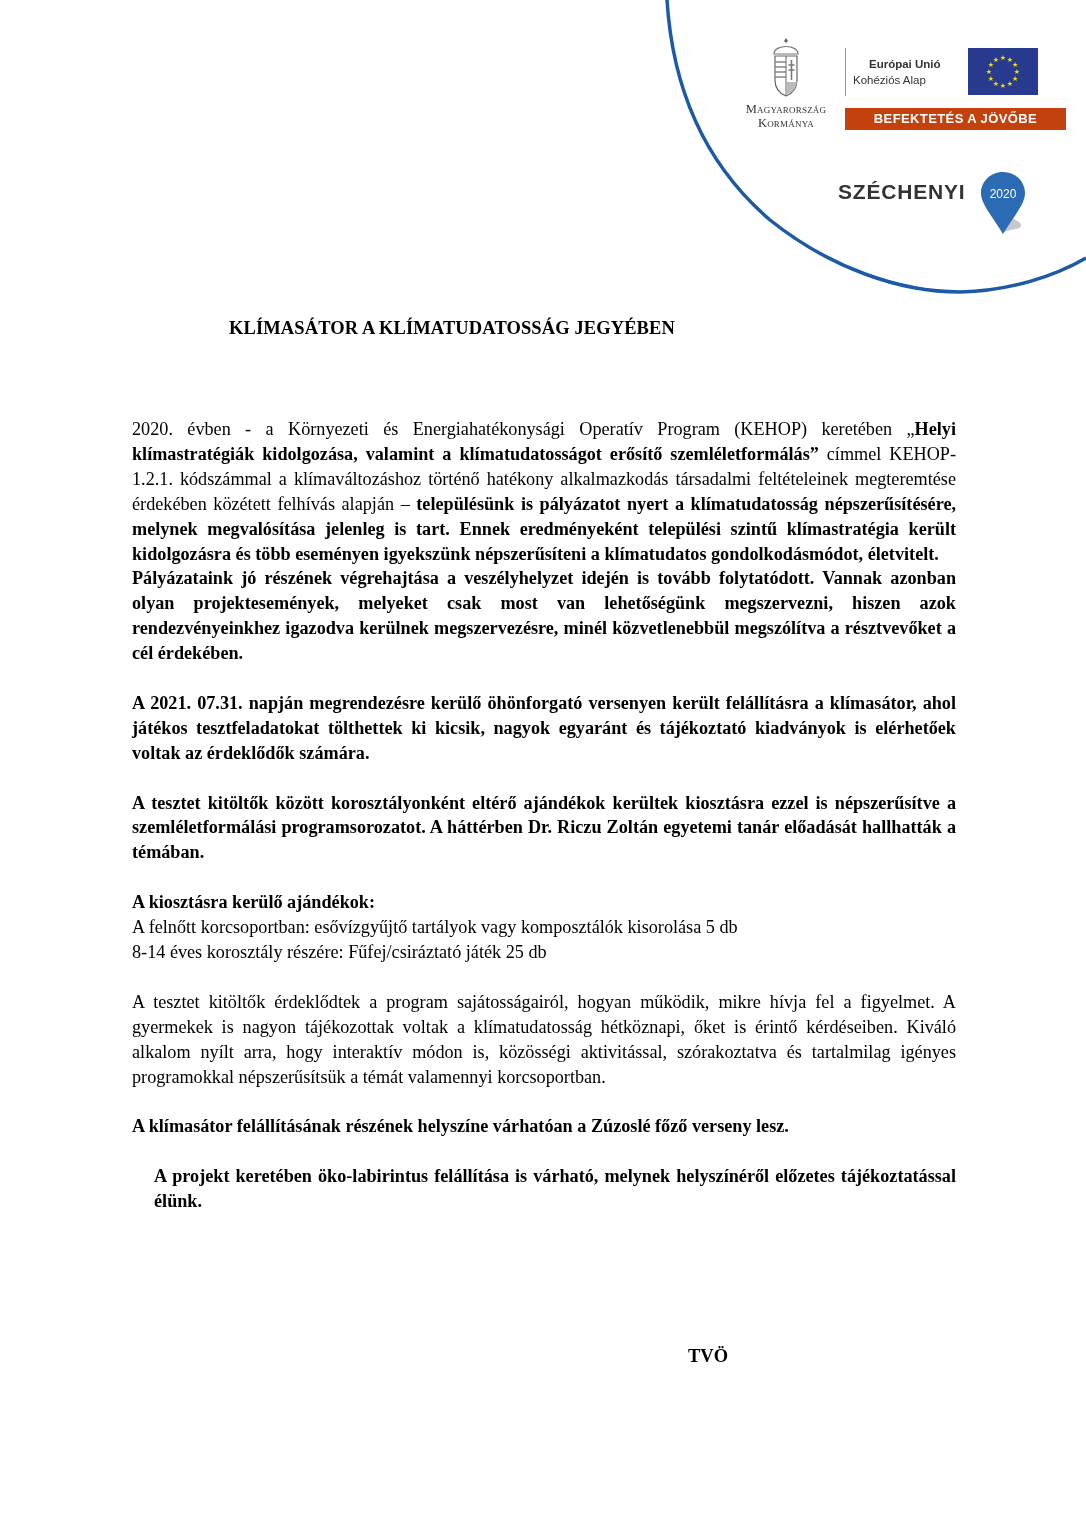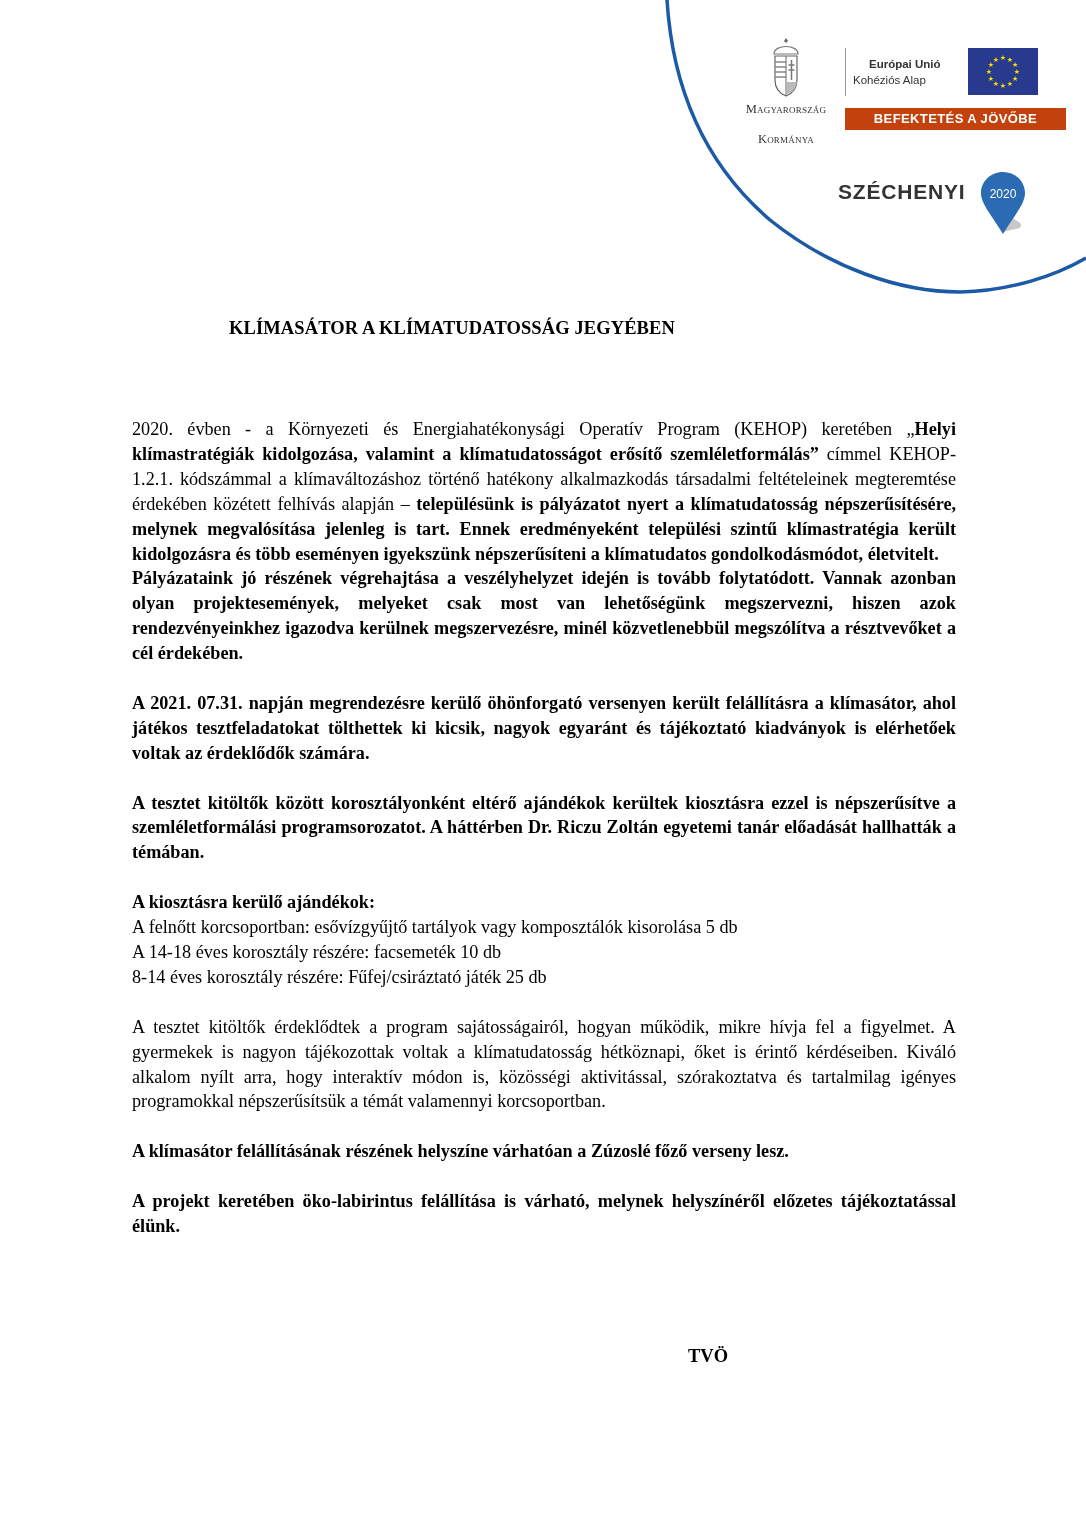--- a/index.html
+++ b/index.html
@@ -37,21 +37,21 @@
     <path d="M6,20 h22 v24 C28,54 22,58 17,60 C12,58 6,54 6,44 z" fill="#fff" stroke="#666" stroke-width="1.2"></path>
     <line x1="6" y1="26" x2="17" y2="26" stroke="#888" stroke-width="1.5"></line>
     <line x1="6" y1="31" x2="17" y2="31" stroke="#888" stroke-width="1.5"></line>
     <line x1="6" y1="36" x2="17" y2="36" stroke="#888" stroke-width="1.5"></line>
     <line x1="6" y1="41" x2="17" y2="41" stroke="#888" stroke-width="1.5"></line>
     <line x1="17" y1="20" x2="17" y2="60" stroke="#666" stroke-width="1"></line>
     <path d="M22.5,24 v20 M19.5,29 h6 M19.5,34 h6" stroke="#777" stroke-width="1.5"></path>
     <path d="M18,46 h10 C27,54 22,57 18,58 z" fill="#bbb"></path>
   </svg>
   <div class="name" style="font-variant: small-caps;">Magyarország</div>
-  <div class="name" style="font-variant: small-caps; margin-top:16px;">Kormánya</div>
+  <div class="name" style="font-variant: small-caps; margin-top:0;">Kormánya</div>
 </div>
 
 <div class="vsep"></div>
 
 <div class="eu-text">
   <div class="b">Európai Unió</div>
   <div>Kohéziós Alap</div>
 </div>
 
 <div class="eu-flag">
@@ -85,23 +85,22 @@
 <div class="doc">
   <p><span>2020. évben - a Környezeti és Energiahatékonysági Operatív Program (KEHOP) keretében „</span><b>Helyi klímastratégiák kidolgozása, valamint a klímatudatosságot erősítő szemléletformálás”</b><span> címmel KEHOP-1.2.1. kódszámmal a klímaváltozáshoz történő hatékony alkalmazkodás társadalmi feltételeinek megteremtése érdekében közétett felhívás alapján – </span><b>településünk is pályázatot nyert a klímatudatosság népszerűsítésére, melynek megvalósítása jelenleg is tart. Ennek eredményeként települési szintű klímastratégia került kidolgozásra és több eseményen igyekszünk népszerűsíteni a klímatudatos gondolkodásmódot, életvitelt.</b></p>
   <p style="font-weight:bold;">Pályázataink jó részének végrehajtása a veszélyhelyzet idején is tovább folytatódott. Vannak azonban olyan projektesemények, melyeket csak most van lehetőségünk megszervezni, hiszen azok rendezvényeinkhez igazodva kerülnek megszervezésre, minél közvetlenebbül megszólítva a résztvevőket a cél érdekében.</p>
   <div class="gap"></div>
   <p style="font-weight:bold;">A 2021. 07.31. napján megrendezésre kerülő öhönforgató versenyen került felállításra a klímasátor, ahol játékos tesztfeladatokat tölthettek ki kicsik, nagyok egyaránt és tájékoztató kiadványok is elérhetőek voltak az érdeklődők számára.</p>
   <div class="gap"></div>
   <p style="font-weight:bold;">A tesztet kitöltők között korosztályonként eltérő ajándékok kerültek kiosztásra ezzel is népszerűsítve a szemléletformálási programsorozatot. A háttérben Dr. Riczu Zoltán egyetemi tanár előadását hallhatták a témában.</p>
   <div class="gap"></div>
   <p style="font-weight:bold;">A kiosztásra kerülő ajándékok:</p>
   <p class="last-line-left">A felnőtt korcsoportban: esővízgyűjtő tartályok vagy komposztálók kisorolása 5 db</p>
-  <p class="last-line-left">A 14-18 éves korosztály részére: facsemeték 10 db</p>
   <p class="last-line-left">8-14 éves korosztály részére: Fűfej/csiráztató játék 25 db</p>
   <div class="gap"></div>
   <p>A tesztet kitöltők érdeklődtek a program sajátosságairól, hogyan működik, mikre hívja fel a figyelmet. A gyermekek is nagyon tájékozottak voltak a klímatudatosság hétköznapi, őket is érintő kérdéseiben. Kiváló alkalom nyílt arra, hogy interaktív módon is, közösségi aktivitással, szórakoztatva és tartalmilag igényes programokkal népszerűsítsük a témát valamennyi korcsoportban.</p>
   <div class="gap"></div>
   <p style="font-weight:bold;">A klímasátor felállításának részének helyszíne várhatóan a Zúzoslé főző verseny lesz.</p>
   <div class="gap"></div>
-  <p style="font-weight:bold;">A projekt keretében öko-labirintus felállítása is várható, melynek helyszínéről előzetes tájékoztatással élünk.</p>
+  <p style="font-weight:bold;margin-left:22px;">A projekt keretében öko-labirintus felállítása is várható, melynek helyszínéről előzetes tájékoztatással élünk.</p>
 </div>
 
 <div class="sig">TVÖ</div>
 
 </body></html>

